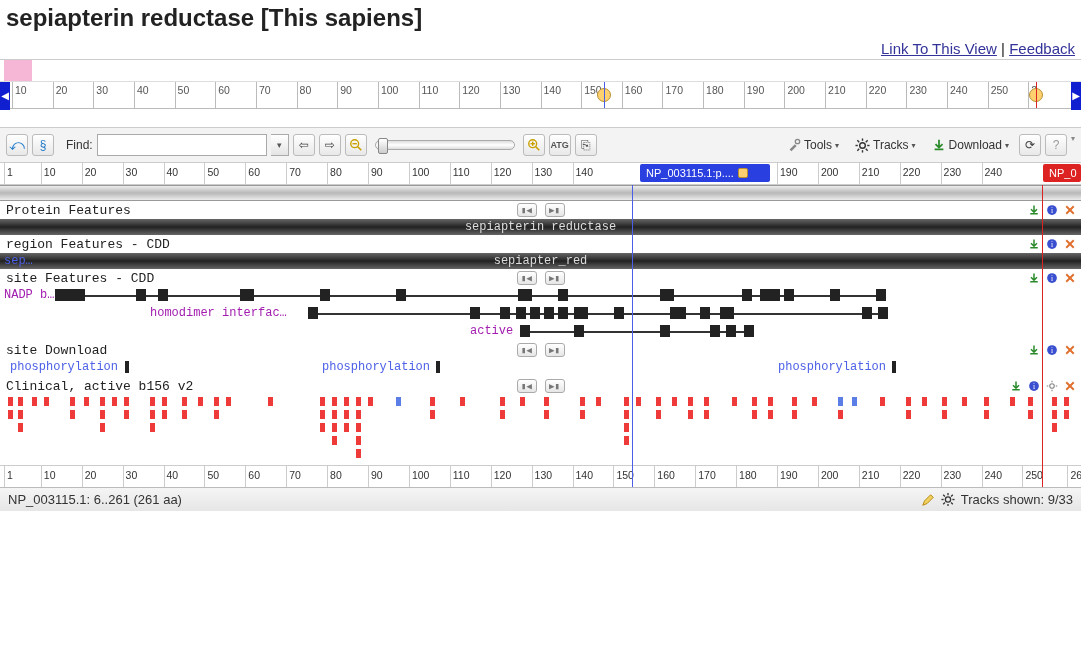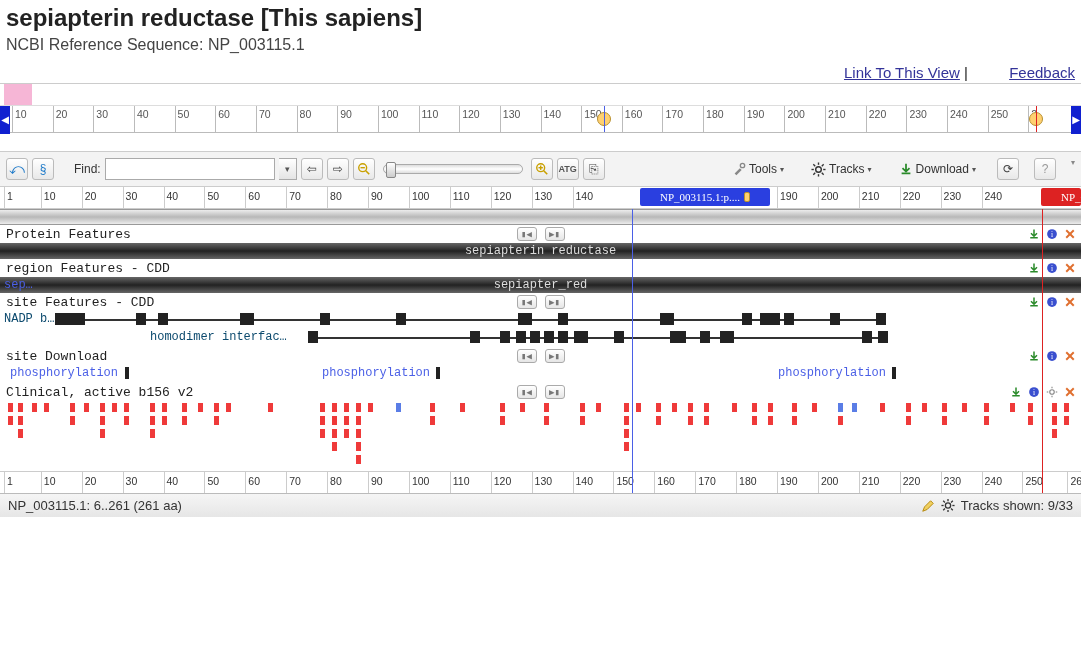--- a/index.html
+++ b/index.html
@@ -3,82 +3,81 @@
 <meta charset="utf-8">
 <style>
   * { box-sizing: border-box; margin: 0; padding: 0; }
   body { font-family: Arial, Helvetica, sans-serif; font-size: 13px; color: #222; width: 1081px; background: #fff; }
   .header { padding: 4px 6px 2px 6px; }
   .title { font-size: 24px; font-weight: bold; margin-bottom: 4px; }
   .subtitle { font-size: 16px; color: #444; margin-bottom: 6px; }
   .links-row { margin-bottom: 6px; }
   .links-row a { color: #333399; text-decoration: underline; margin-right: 18px; font-size: 15px; }
   .view-links { text-align: right; padding: 2px 6px; font-size: 15px; }
-  .view-links a { color: #333399; text-decoration: underline; margin-left: 37px; }
+  .view-links a { color: #333399; text-decoration: underline; }
   .overview-bar { position: relative; height: 22px; background: #fff; border-top: 1px solid #ccc; }
   .overview-indicator { position: absolute; left: 4px; top: 0; width: 28px; height: 22px; background: #f6b6d6; }
   .ruler-strip { position: relative; height: 28px; background: #fff; border-top: 1px solid #ddd; border-bottom: 1px solid #bbb; }
   .ruler-strip .arrow-left, .ruler-strip .arrow-right { position: absolute; top: 0; width: 10px; height: 28px; background: #1020d0; color: #fff; font-size: 10px; line-height: 28px; text-align: center; cursor: pointer; }
   .ruler-strip .arrow-left { left: 0; }
   .ruler-strip .arrow-right { right: 0; }
   .ticks { position: absolute; left: 12px; right: 12px; top: 0; bottom: 0; }
   .tick { position: absolute; top: 0; bottom: 0; border-left: 1px solid #bbb; }
   .tick span { position: absolute; top: 2px; left: 2px; font-size: 10.5px; color: #555; font-family: Verdana, Arial, sans-serif; }
   .playhead-top { position: absolute; top: 6px; width: 14px; height: 14px; border-radius: 7px; background: #ffd070; border: 1px solid #b89030; }
   .toolbar { display: flex; align-items: center; gap: 4px; padding: 4px 6px; background: #f3f3f3; border-top: 1px solid #ccc; border-bottom: 1px solid #ccc; height: 36px; }
   .tool-btn { width: 22px; height: 22px; display: inline-flex; align-items: center; justify-content: center; border: 1px solid #bbb; border-radius: 3px; background: linear-gradient(#fff,#e8e8e8); font-size: 12px; color: #444; cursor: pointer; }
-  .find-label { font-size: 12px; color: #333; margin-left: 16px; }
+  .find-label { font-size: 12px; color: #333; margin-left: 8px; }
   .find-input { width: 170px; height: 22px; border: 1px solid #aaa; font-size: 12px; padding: 0 4px; background: #fff; }
   .find-dd { width: 18px; height: 22px; border: 1px solid #aaa; border-left: none; background: linear-gradient(#fff,#e4e4e4); display: inline-flex; align-items: center; justify-content: center; font-size: 9px; color: #555; cursor: pointer; }
   .zoom-bar { width: 140px; height: 10px; background: linear-gradient(#ddd,#fff,#ddd); border: 1px solid #aaa; border-radius: 5px; position: relative; margin: 0 4px; }
   .zoom-handle { position: absolute; left: 2px; top: -3px; width: 10px; height: 16px; background: linear-gradient(#fff,#ccc); border: 1px solid #888; border-radius: 2px; }
-  .toolbar-right { margin-left: auto; display: flex; align-items: flex-start; gap: 15px; }
+  .toolbar-right { margin-left: auto; display: flex; align-items: flex-start; gap: 4px; }
   .menu-btn { display: inline-flex; align-items: center; gap: 3px; height: 22px; padding: 0 6px; font-size: 12px; color: #333; cursor: pointer; border-radius: 3px; }
   .menu-btn .caret { font-size: 8px; color: #555; }
   .icon-svg { width: 14px; height: 14px; }
   .ruler2 { position: relative; height: 22px; background: #fff; border-bottom: 1px solid #ccc; }
   .ruler2 .ticks2 { position: absolute; left: 4px; right: 4px; top: 0; bottom: 0; }
   .tick2 { position: absolute; top: 0; bottom: 0; border-left: 1px solid #ccc; }
   .tick2 span { position: absolute; top: 3px; left: 2px; font-size: 10.5px; color: #333; font-family: Verdana, Arial, sans-serif; }
-  .track-label-badge { position: absolute; top: 1px; height: 18px; padding: 0 20px; color: #fff; font-size: 11px; line-height: 18px; border-radius: 2px; display: flex; align-items: center; gap: 4px; font-family: Liberation Serif, serif; }
+  .track-label-badge { position: absolute; top: 1px; height: 18px; padding: 0 6px; color: #fff; font-size: 11px; line-height: 18px; border-radius: 2px; display: flex; align-items: center; gap: 4px; }
   .badge-blue { background: #2a3fe0; }
   .badge-red { background: #d22; }
   .lock-icon { width: 10px; height: 10px; background: #ffd070; border: 1px solid #b89030; border-radius: 2px; }
   .tracks-area { position: relative; }
   .vline { position: absolute; top: 0; bottom: 0; width: 1px; background: #4a5fe6; z-index: 5; }
   .vline.red { background: #d22; }
   .grey-bar { height: 16px; background: linear-gradient(#ececec,#b8b8b8,#ececec); border-top: 1px solid #999; border-bottom: 1px solid #999; }
   .track-header { display: flex; align-items: center; height: 18px; font-family: "Courier New", monospace; font-size: 13px; color: #222; padding-left: 6px; position: relative; background: #fff; }
   .track-header .nav-btns { position: absolute; left: 50%; transform: translateX(-50%); display: flex; gap: 8px; }
   .nav-btn { width: 20px; height: 14px; border: 1px solid #aaa; border-radius: 3px; background: linear-gradient(#fff,#e6e6e6); display: inline-flex; align-items: center; justify-content: center; font-size: 9px; color: #777; cursor: pointer; }
   .track-icons { position: absolute; right: 4px; display: flex; gap: 4px; align-items: center; }
   .tic { width: 14px; height: 14px; display: inline-flex; align-items: center; justify-content: center; cursor: pointer; }
   .feature-bar { height: 16px; background: linear-gradient(#666,#222,#666); position: relative; }
   .feature-bar .centered-label { position: absolute; left: 0; right: 0; top: 0; color: #ddd; font-family: "Courier New", monospace; font-size: 12px; text-align: center; line-height: 16px; }
   .feature-bar .left-label { position: absolute; left: 4px; top: 0; color: #4a5fe6; font-family: "Courier New", monospace; font-size: 12px; line-height: 16px; }
   .site-row { position: relative; height: 18px; font-family: "Courier New", monospace; font-size: 12px; }
-  .site-label-left { position: absolute; top: 1px; color: #0c4a6e; }
+  .site-label-left { position: absolute; top: 1px; color: #a21caf; }
   .hline { position: absolute; top: 8px; height: 2px; background: #333; }
   .block { position: absolute; top: 2px; height: 12px; background: #222; }
   .phos-row { position: relative; height: 18px; font-family: "Courier New", monospace; font-size: 12px; }
   .phos-label { position: absolute; top: 1px; color: #4a5fe6; }
   .phos-tick { position: absolute; top: 2px; width: 4px; height: 12px; background: #222; }
   .snp-area { position: relative; height: 70px; background: #fff; }
   .snp { position: absolute; width: 5px; height: 9px; background: #ef3a3a; }
   .snp.blue { background: #5a7de6; }
   .status-bar { display: flex; align-items: center; height: 24px; background: linear-gradient(#f5f5f5,#e6e6e6); border-top: 1px solid #bbb; padding: 0 8px; font-size: 13px; color: #333; }
   .status-bar .right { margin-left: auto; display: flex; align-items: center; gap: 6px; }
   .gear { width: 15px; height: 15px; }
 </style>
 </head>
 <body>
 
 <div class="header">
   <div class="title">sepiapterin reductase [This sapiens]</div>
-  <div class="subtitle">NCBI Reference Sequence: NP_003115.1</div>
 </div>
 
 <div class="view-links">
   <a href="#">Link To This View</a>
   <span> | </span>
   <a href="#">Feedback</a>
 </div>
 
 <div class="overview-bar">
   <div class="overview-indicator"></div>
@@ -449,20 +448,32 @@
         <div class="block" style="left: 574px; width: 14px;"></div>
         <div class="block" style="left: 614px; width: 10px;"></div>
         <div class="block" style="left: 670px; width: 16px;"></div>
         <div class="block" style="left: 700px; width: 10px;"></div>
         <div class="block" style="left: 720px; width: 14px;"></div>
         <div class="block" style="left: 862px; width: 10px;"></div>
         <div class="block" style="left: 878px; width: 10px;"></div>
       </div>
   </div>
 
+  <div class="site-row">
+    <span class="site-label-left" style="left:470px;">active</span>
+    <div class="hline" style="left:520px;width:232px;"></div>
+    <div id="active-blocks">
+        <div class="block" style="left: 520px; width: 10px;"></div>
+        <div class="block" style="left: 574px; width: 10px;"></div>
+        <div class="block" style="left: 660px; width: 10px;"></div>
+        <div class="block" style="left: 710px; width: 10px;"></div>
+        <div class="block" style="left: 726px; width: 10px;"></div>
+        <div class="block" style="left: 744px; width: 10px;"></div>
+      </div>
+  </div>
 
   <div class="track-header">
     <span>site Download</span>
     <span class="nav-btns">
       <span class="nav-btn">▮◀</span>
       <span class="nav-btn">▶▮</span>
     </span>
     <span class="track-icons">
       <span class="tic">
           <svg width="12" height="12" viewBox="0 0 16 16">

